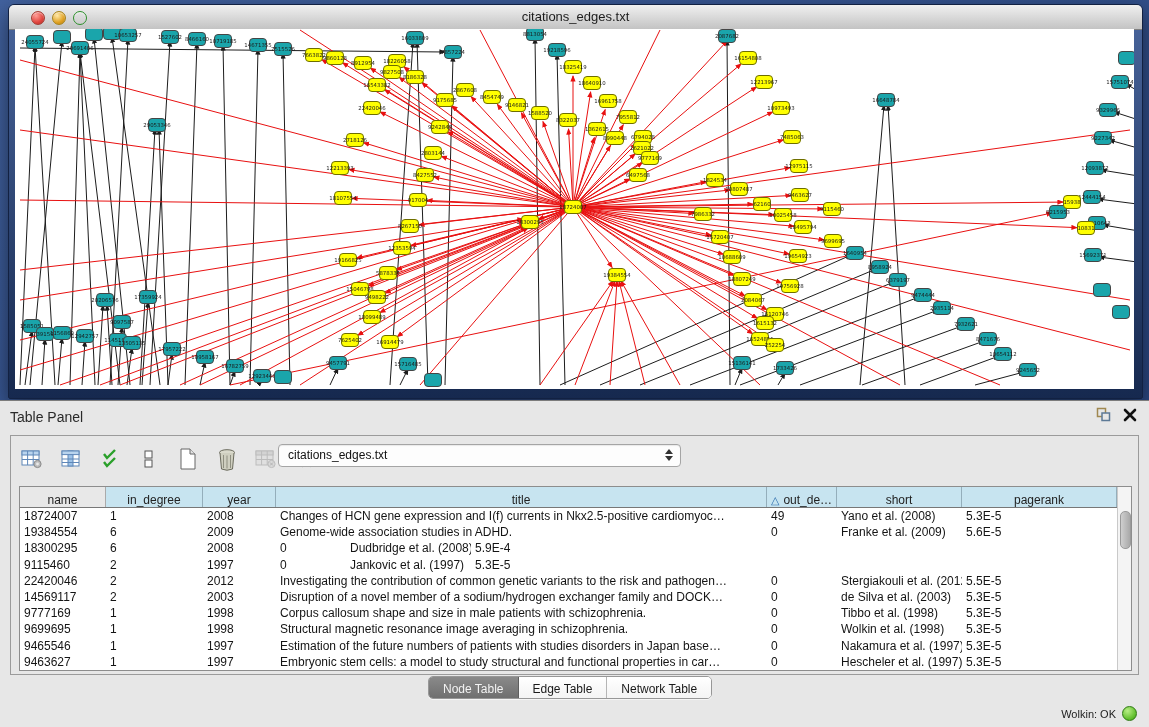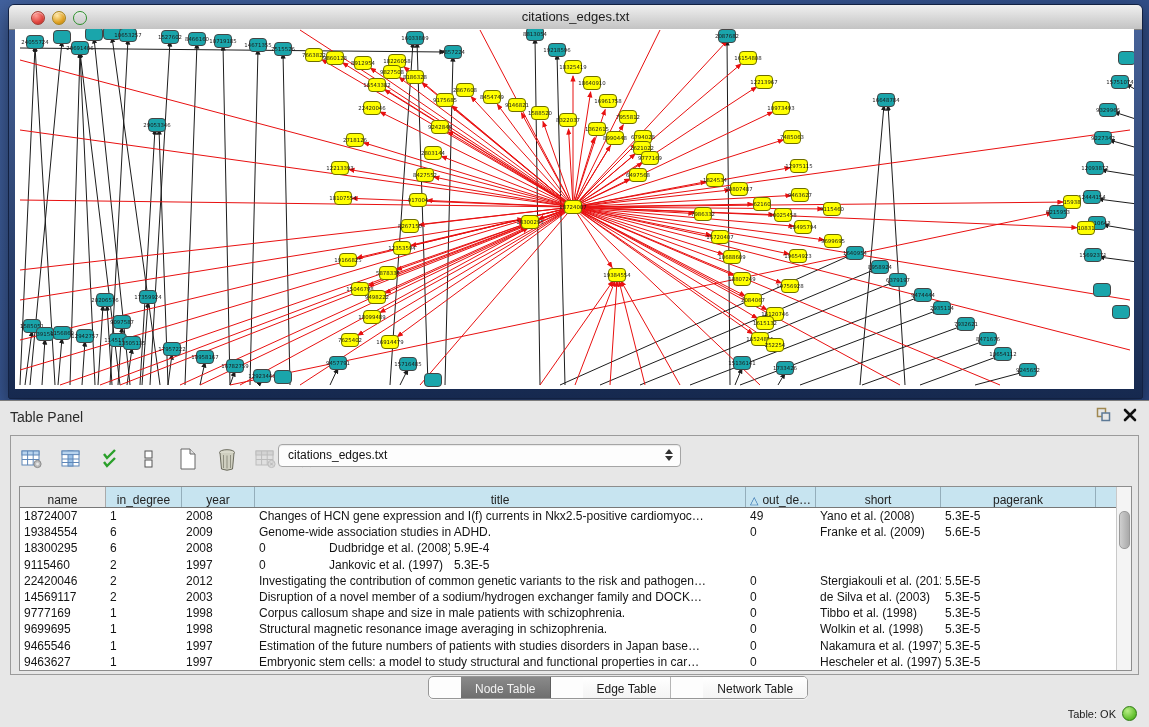--- a/index.html
+++ b/index.html
@@ -37,26 +37,26 @@
   .dd-down{border-top:5px solid #333;}
   .tablebox{position:absolute;left:8px;top:50px;width:1111px;height:183px;background:#fff;border:1px solid #8d8d8d;display:flex;}
   .tcols{width:1097px;}
   .thead{display:flex;height:20px;border-bottom:1px solid #777;background:#c7e4f0;}
   .th{font-size:12px;color:#222;display:flex;align-items:flex-end;justify-content:center;
       border-right:1px solid #94aebb;box-sizing:border-box;white-space:nowrap;overflow:hidden;}
   .th.c0{background:#e8e8e8;border-right:1px solid #aaa;}
   .tri{color:#2f6fae;font-size:11px;margin-right:4px;}
   .tbody .tr{display:flex;height:16.2px;align-items:center;background:#fff;}
   .td{font-size:12px;color:#141414;padding-left:4px;box-sizing:border-box;white-space:nowrap;overflow:hidden;}
-  .c0{width:86px;} .c1{width:76px;} .c2{width:73px;} .c3{width:491px;} .c4{width:70px;} .c5{width:125px;} .c6{width:155px;}
+  .c0{width:86px;} .c1{width:97px;} .c2{width:73px;} .c3{width:491px;} .c4{width:70px;} .c5{width:125px;} .c6{width:155px;}
   .vscroll{width:14px;background:#f4f4f4;border-left:1px solid #c9c9c9;position:relative;}
   .thumb{position:absolute;left:2px;top:24px;width:9px;height:36px;border-radius:5px;background:linear-gradient(90deg,#cfcfcf,#a9a9a9);border:1px solid #9a9a9a;}
   
   .segmented{position:absolute;left:428px;top:275px;height:21px;display:flex;border:1px solid #979797;border-radius:5px;overflow:hidden;background:#fdfdfd;box-shadow:0 1px 0 rgba(255,255,255,.6);}
-  .seg{font-size:12px;color:#1a1a1a;display:flex;align-items:center;justify-content:center;padding:12px 14px;border-right:1px solid #b5b5b5;background:linear-gradient(#ffffff,#f2f2f2);margin-left:32px;}
+  .seg{font-size:12px;color:#1a1a1a;display:flex;align-items:center;justify-content:center;padding:12px 14px;border-right:1px solid #b5b5b5;background:linear-gradient(#ffffff,#f2f2f2);}
   .seg:last-child{border-right:none;}
   .seg.selected{background:linear-gradient(#8a8a8a,#6b6b6b);color:#f3f3f3;border-right:1px solid #5e5e5e;}
   .statusbar{position:absolute;right:12px;bottom:7px;display:flex;align-items:center;gap:6px;}
   .mem-label{font-size:11px;color:#222;}
   .mem-dot{width:13px;height:13px;border-radius:50%;border:1px solid #2e7a12;
      background:radial-gradient(circle at 35% 30%,#b9ef86,#63c02f 65%,#3f9a18);}
 </style>
 </head>
 <body>
 
@@ -939,17 +939,17 @@
       </div>
     </div>
 
     <div class="segmented" id="tabs">
         <div class="seg selected">Node Table</div>
         <div class="seg">Edge Table</div>
         <div class="seg">Network Table</div>
       </div>
 
     <div class="statusbar">
-      <span class="mem-label">Table: OK</span>
+      <span class="mem-label">Wolkin: OK</span>
       <span class="mem-dot"></span>
     </div>
   </div>
 </div>
 
 </body></html>

